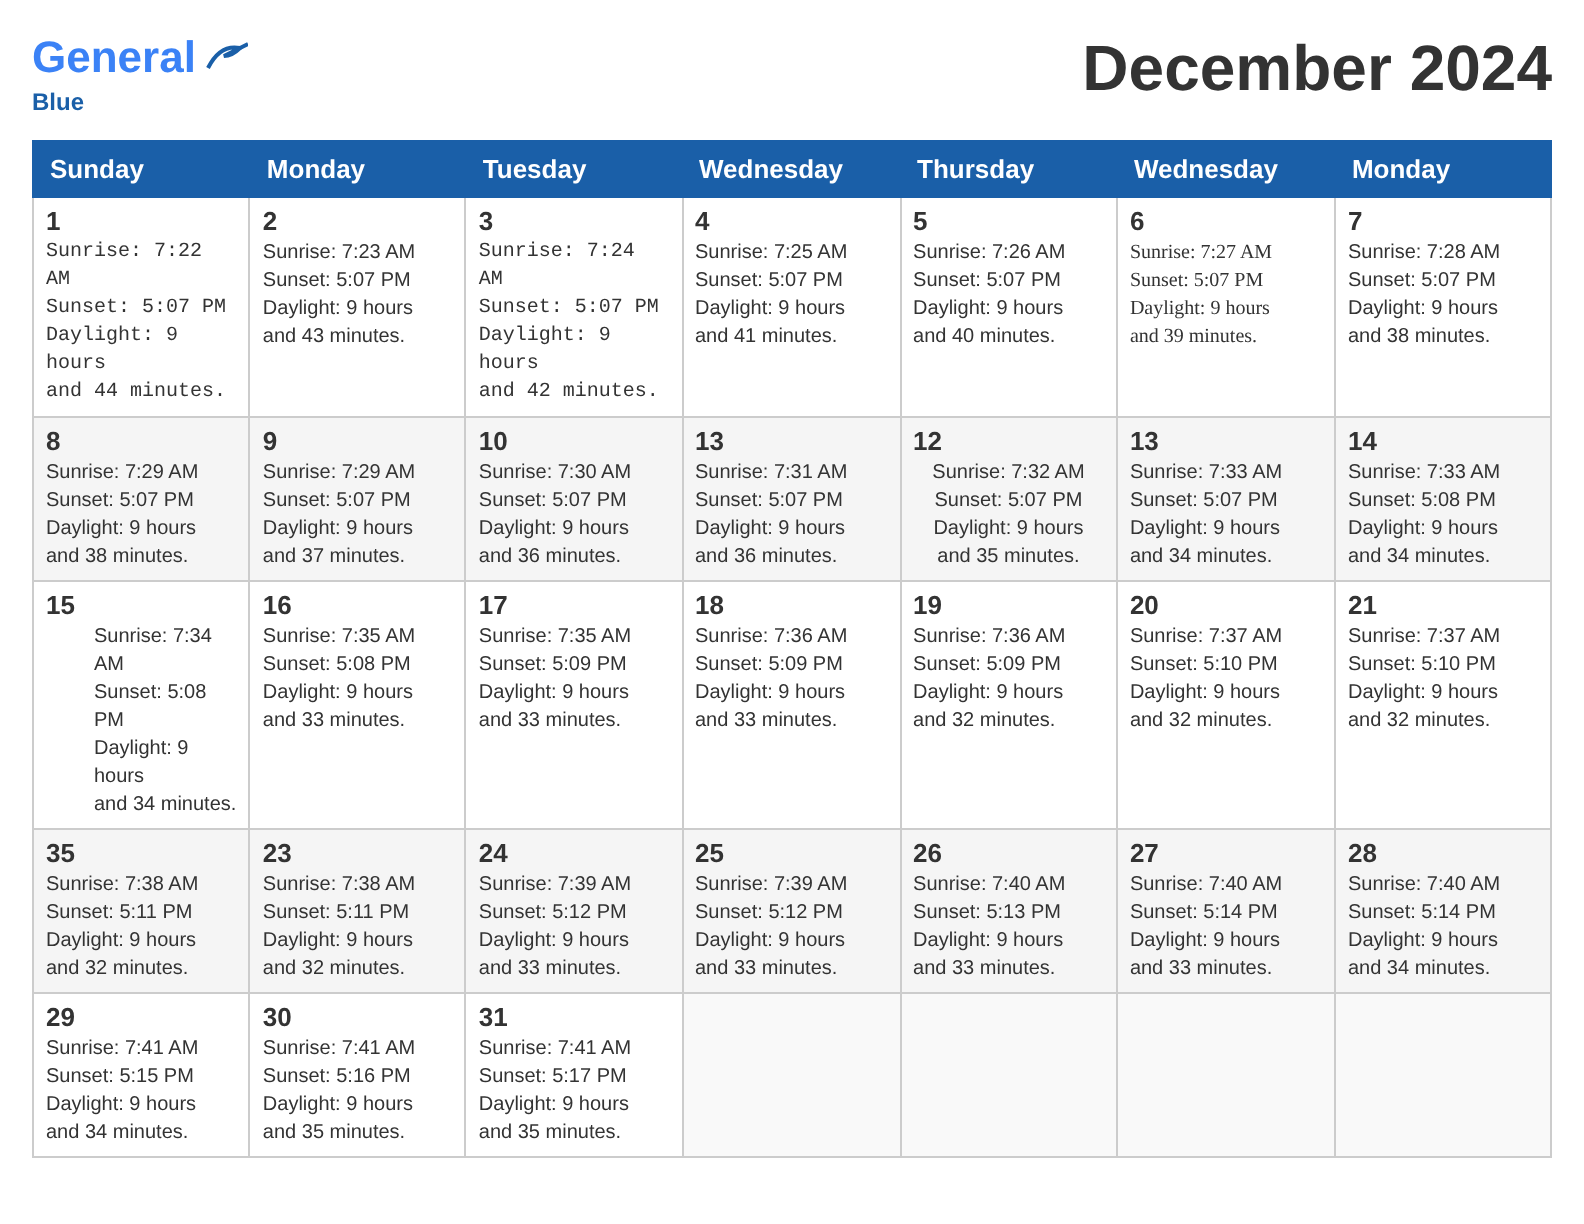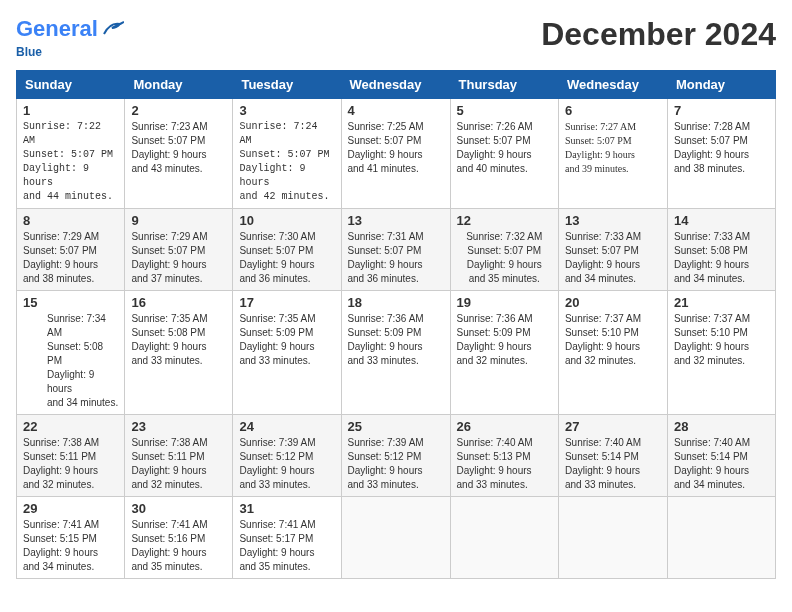--- a/index.html
+++ b/index.html
@@ -264,21 +264,21 @@
         <td>
           <span class="day-number">21</span>
           <div class="day-info" style="white-space: pre-line;">Sunrise: 7:37 AM
 Sunset: 5:10 PM
 Daylight: 9 hours
 and 32 minutes.</div>
         </td>
       </tr>
       <tr>
         <td>
-          <span class="day-number">22</span>
+          <span class="day-number">35</span>
           <div class="day-info" style="white-space: pre-line;">Sunrise: 7:38 AM
 Sunset: 5:11 PM
 Daylight: 9 hours
 and 32 minutes.</div>
         </td>
         <td>
           <span class="day-number">23</span>
           <div class="day-info" style="white-space: pre-line;">Sunrise: 7:38 AM
 Sunset: 5:11 PM
 Daylight: 9 hours

